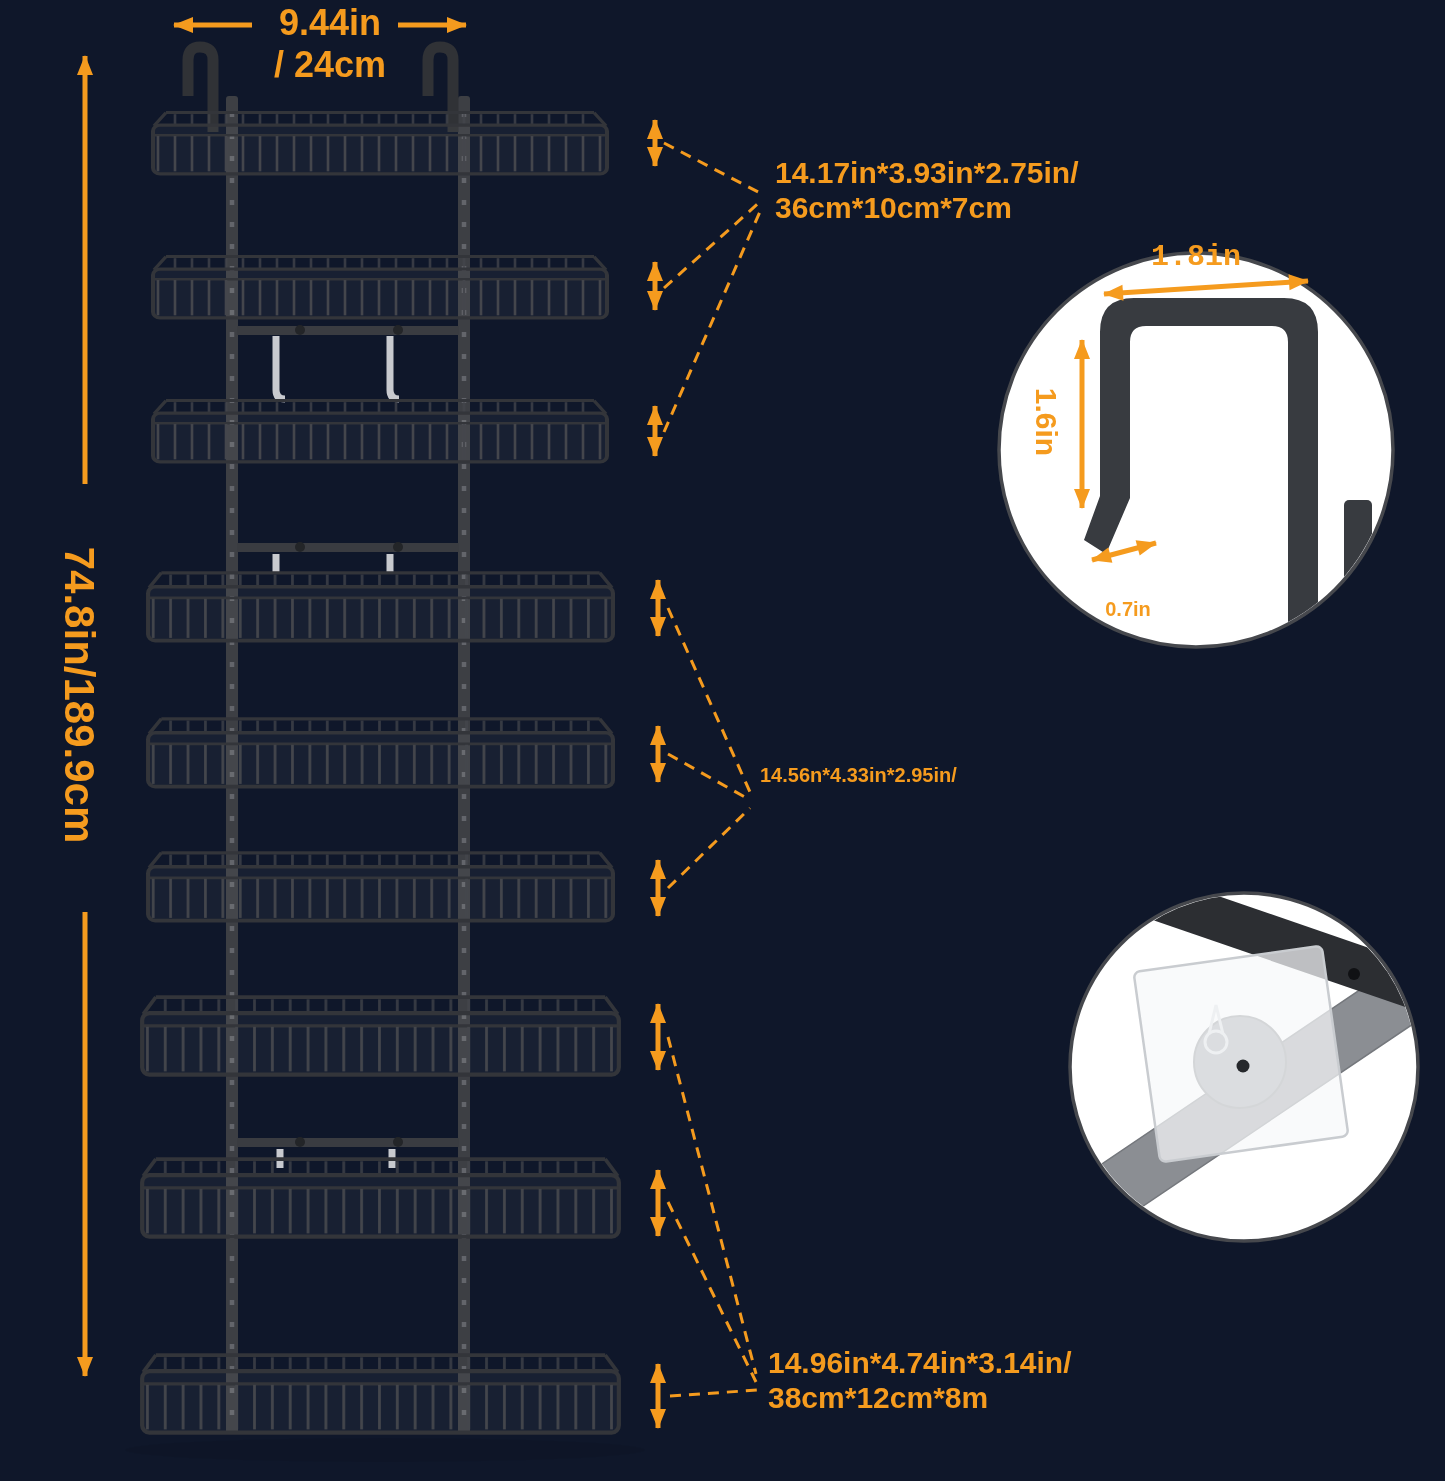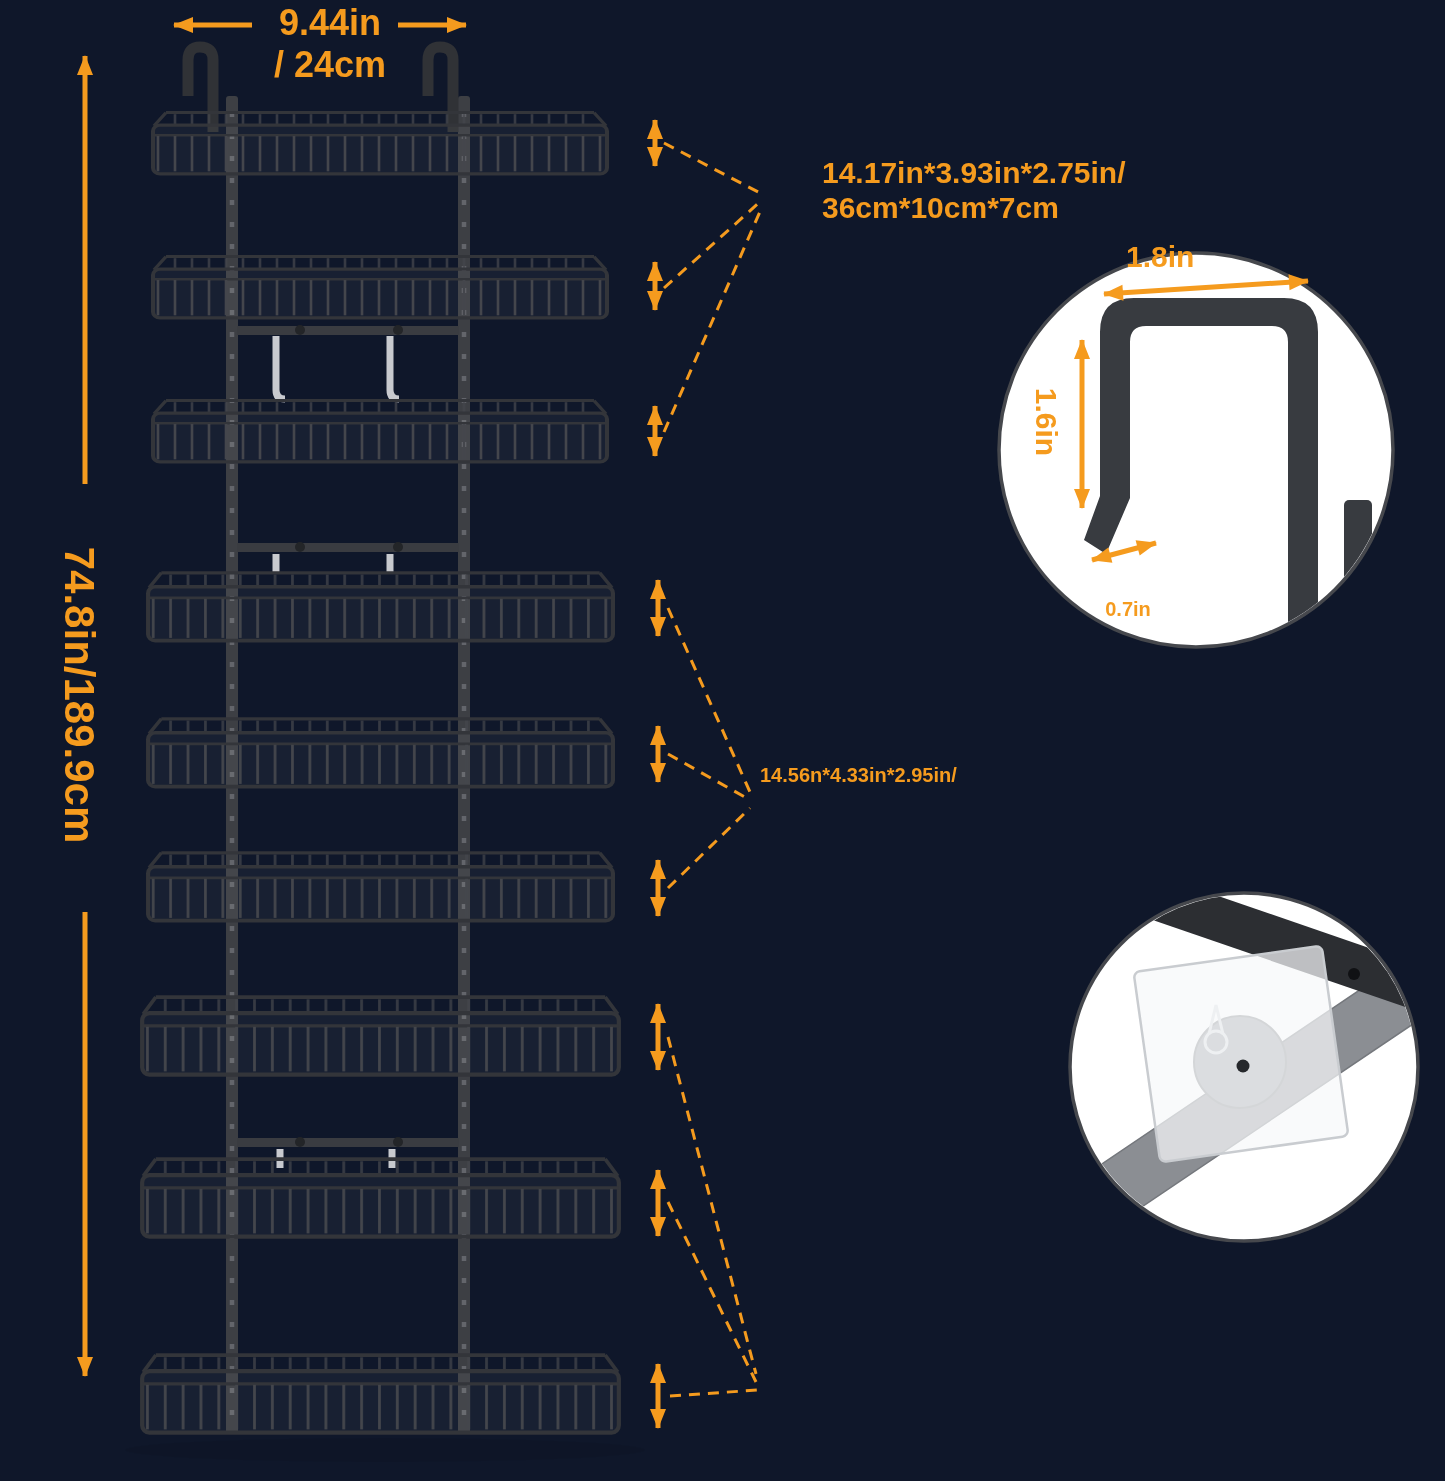--- a/index.html
+++ b/index.html
@@ -147,29 +147,33 @@
     </g>
   </svg>
 
   <div class="lbl" style="left:240px;top:2px;width:180px;text-align:center;font-size:36px;">
     <div>9.44in</div>
     <div>/ 24cm</div>
   </div>
 
   <div class="lbl" style="left:-125px;top:672px;width:410px;height:46px;text-align:center;font-size:42px;transform:rotate(90deg);">74.8in/189.9cm</div>
 
-  <div class="lbl" style="left:775px;top:156px;font-size:30px;margin-left:47px;">
+  <div class="lbl" style="left:775px;top:156px;font-size:30px;">
     <div>14.17in*3.93in*2.75in/</div>
     <div>36cm*10cm*7cm</div>
   </div>
 
   <div class="lbl" style="left:760px;top:764px;font-size:20px;">
     <div>14.56n*4.33in*2.95in/</div>
   </div>
 
+  <div class="lbl" style="left:768px;top:1346px;font-size:30px;">
+    <div>14.96in*4.74in*3.14in/</div>
+    <div>38cm*12cm*8m</div>
+  </div>
 
-  <div class="lbl" style="left:1126px;top:240px;width:140px;text-align:left;font-size:30px;">1.8in</div>
+  <div class="lbl" style="left:1126px;top:240px;width:140px;text-align:center;font-size:30px;font-family:Liberation Mono, monospace;">1.8in</div>
 
   <div class="lbl" style="left:991px;top:405px;width:110px;height:34px;text-align:center;font-size:30px;transform:rotate(90deg);">1.6in</div>
 
   <div class="lbl" style="left:1068px;top:566px;width:120px;text-align:center;font-size:20px;margin-top:32px;">0.7in</div>
 
 </div>
 
 </body></html>

